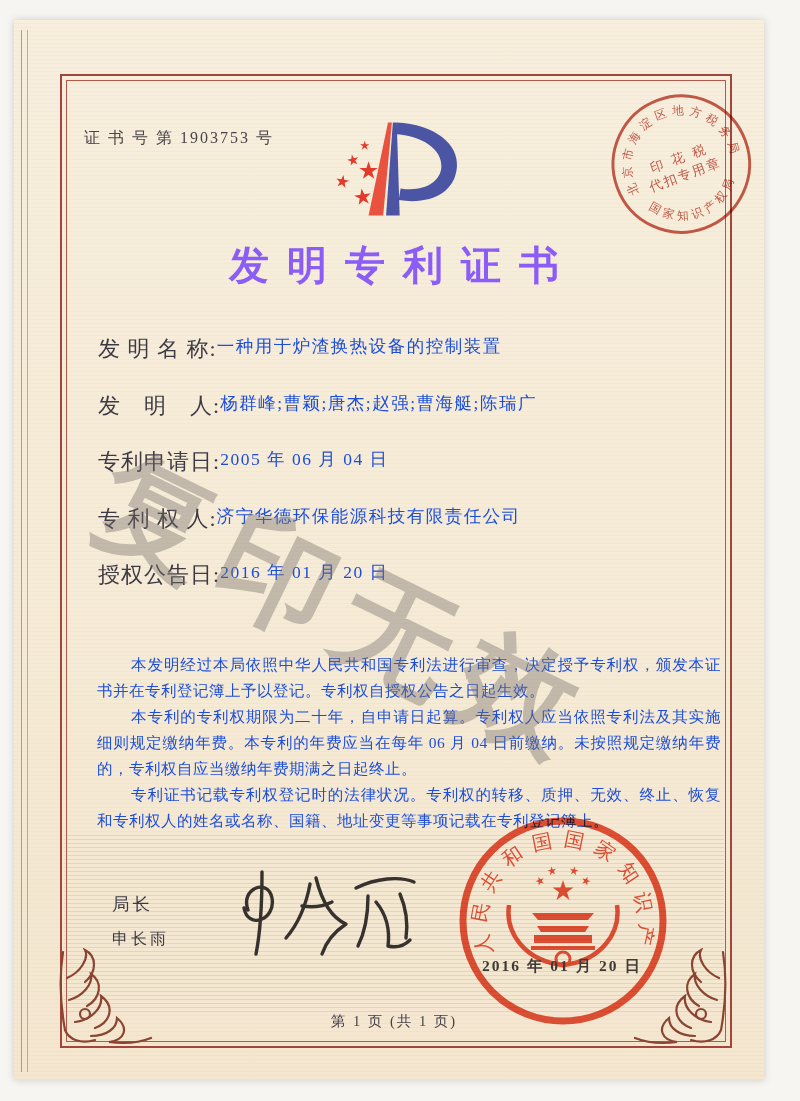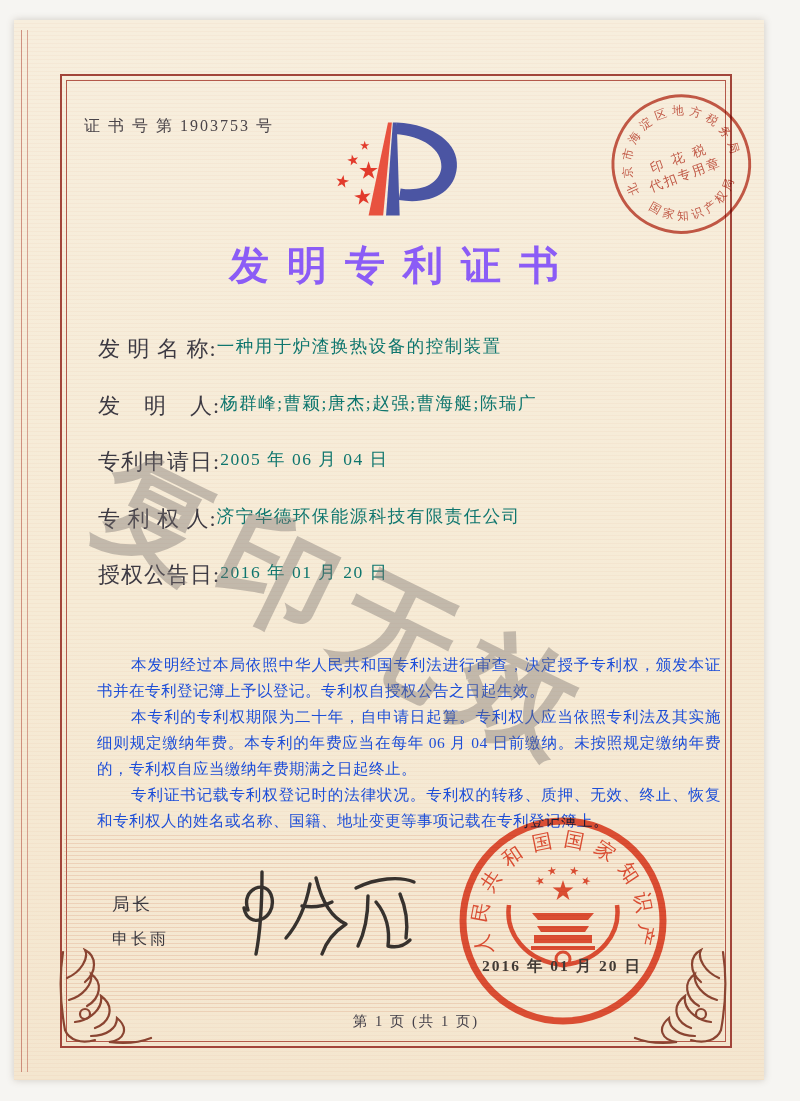--- a/index.html
+++ b/index.html
@@ -32,43 +32,43 @@
   .frame-inner{
     left:4px;top:4px;right:4px;bottom:4px;
     border:1px solid #b4594a;
   }
   
   .wave-band{
     left:64px;top:832px;width:660px;height:180px;
     background:repeating-linear-gradient(0deg, rgba(205,118,82,.16) 0 1px, rgba(0,0,0,0) 1px 4px);
   }
   .certno{
-    left:84px;top:116px;font-size:16px;letter-spacing:2px;color:#4a4449;
+    left:84px;top:128px;font-size:16px;letter-spacing:2px;color:#4a4449;
   }
   .title{
     left:60px;top:238px;width:668px;text-align:center;
     font-size:40px;font-weight:600;letter-spacing:18px;text-indent:18px;
     color:#8b5cf6;
   }
   .fields{left:98px;top:334px;width:620px;}
   .frow{display:flex;height:56.5px;align-items:flex-start;}
   .flabel{flex:0 0 118px;font-size:22px;letter-spacing:1px;color:#3d3a43;white-space:nowrap;}
-  .fvalue{font-size:17.5px;letter-spacing:1.5px;color:#0f766e;white-space:nowrap;}
+  .fvalue{font-size:17.5px;letter-spacing:1.5px;color:#1d4ed8;white-space:nowrap;}
   .paras{
     left:97px;top:652px;width:624px;
     font-size:15.5px;line-height:1.68;letter-spacing:.5px;color:#1d4ed8;
     text-align:justify;
   }
   .paras p{margin:0;text-indent:2.2em;}
   .signer-title{left:112px;top:892px;font-size:17.5px;letter-spacing:3px;color:#3d3a40;}
   .signer-name{left:112px;top:929px;font-size:16px;letter-spacing:3px;color:#3d3a40;}
   .signature{left:218px;top:858px;}
   .footer{
     left:60px;top:1012px;width:668px;text-align:center;
-    font-size:14.5px;letter-spacing:2px;color:#45414a;padding-left:22px;
+    font-size:14.5px;letter-spacing:2px;color:#45414a;
   }
   
   .watermark{
     left:138px;top:420px;
     transform:rotate(26deg);transform-origin:0 0;
     font-family:"DejaVu Sans","Liberation Sans",sans-serif;
     font-weight:bold;font-size:118px;letter-spacing:16px;
     color:rgba(118,110,108,.40);
     white-space:nowrap;pointer-events:none;z-index:30;
   }

